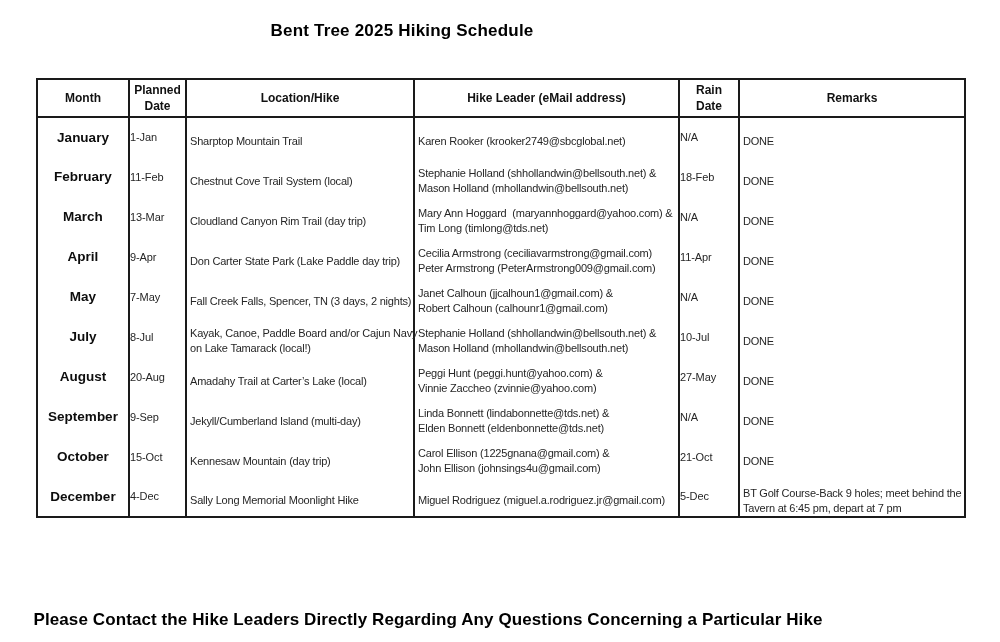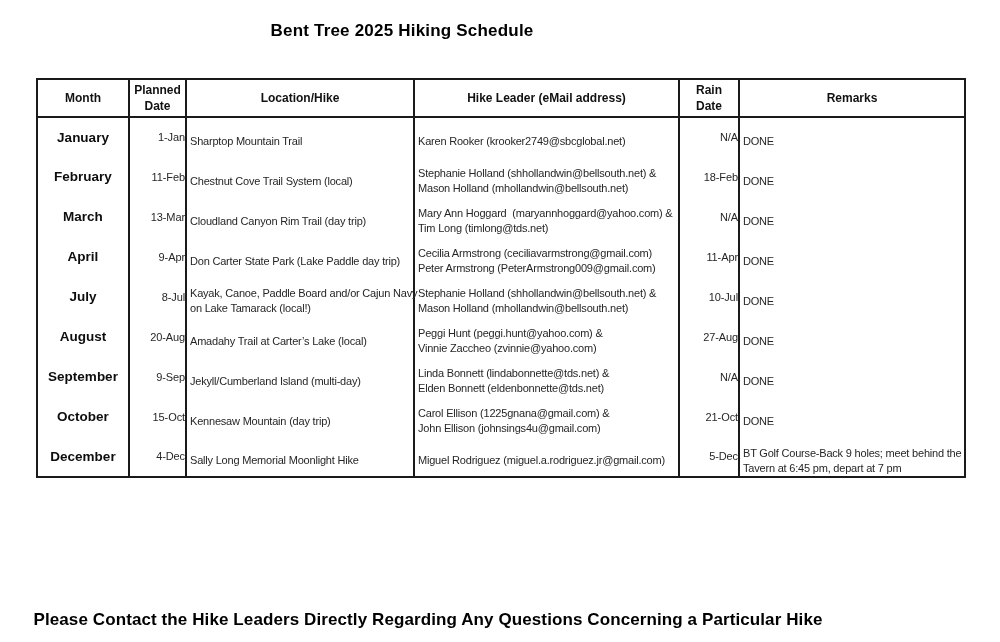--- a/index.html
+++ b/index.html
@@ -41,21 +41,21 @@
     height: 40px;
     vertical-align: middle;
     font-size: 11px;
     color: #262626;
     line-height: 1.32;
   }
   td.c-month {
     font-size: 13.5px; font-weight: bold; text-align: center; color: #0d0d0d;
     font-family: "Liberation Sans", sans-serif;
   }
-  td.c-date, td.c-rain { text-align: right; letter-spacing: -0.1px; }
+  td.c-date, td.c-rain { text-align: left; letter-spacing: -0.1px; }
   td.c-loc, td.c-leader, td.c-remarks {
     text-align: left;
     white-space: pre;
     letter-spacing: -0.2px;
     padding: 8px 2px 0 3px;
     overflow: visible;
   }
   .footer-note {
     position: absolute; top: 610px; left: 0; width: 856px;
     text-align: center;
@@ -122,40 +122,49 @@
   <tr>
     <td class="c-month">April</td>
     <td class="c-date">9-Apr</td>
     <td class="c-loc">Don Carter State Park (Lake Paddle day trip)</td>
     <td class="c-leader">Cecilia Armstrong (ceciliavarmstrong@gmail.com)
 Peter Armstrong (PeterArmstrong009@gmail.com)</td>
     <td class="c-rain">11-Apr</td>
     <td class="c-remarks">DONE</td>
   </tr>
 
+  <tr>
+    <td class="c-month">May</td>
+    <td class="c-date">7-May</td>
+    <td class="c-loc">Fall Creek Falls, Spencer, TN (3 days, 2 nights)</td>
+    <td class="c-leader">Janet Calhoun (jjcalhoun1@gmail.com) &amp;
+Robert Calhoun (calhounr1@gmail.com)</td>
+    <td class="c-rain">N/A</td>
+    <td class="c-remarks">DONE</td>
+  </tr>
 
 
   <tr>
     <td class="c-month">July</td>
     <td class="c-date">8-Jul</td>
     <td class="c-loc">Kayak, Canoe, Paddle Board and/or Cajun Navy
 on Lake Tamarack (local!)</td>
     <td class="c-leader">Stephanie Holland (shhollandwin@bellsouth.net) &amp;
 Mason Holland (mhollandwin@bellsouth.net)</td>
     <td class="c-rain">10-Jul</td>
     <td class="c-remarks">DONE</td>
   </tr>
 
   <tr>
     <td class="c-month">August</td>
     <td class="c-date">20-Aug</td>
     <td class="c-loc">Amadahy Trail at Carter’s Lake (local)</td>
     <td class="c-leader">Peggi Hunt (peggi.hunt@yahoo.com) &amp;
 Vinnie Zaccheo (zvinnie@yahoo.com)</td>
-    <td class="c-rain">27-Aug</td>
+    <td class="c-rain">27-May</td>
     <td class="c-remarks">DONE</td>
   </tr>
 
   <tr>
     <td class="c-month">September</td>
     <td class="c-date">9-Sep</td>
     <td class="c-loc">Jekyll/Cumberland Island (multi-day)</td>
     <td class="c-leader">Linda Bonnett (lindabonnette@tds.net) &amp;
 Elden Bonnett (eldenbonnette@tds.net)</td>
     <td class="c-rain">N/A</td>

